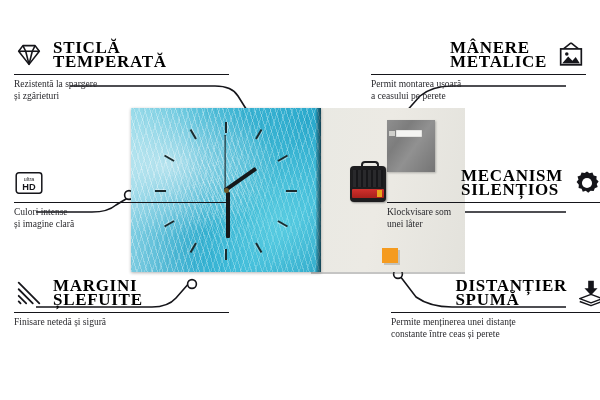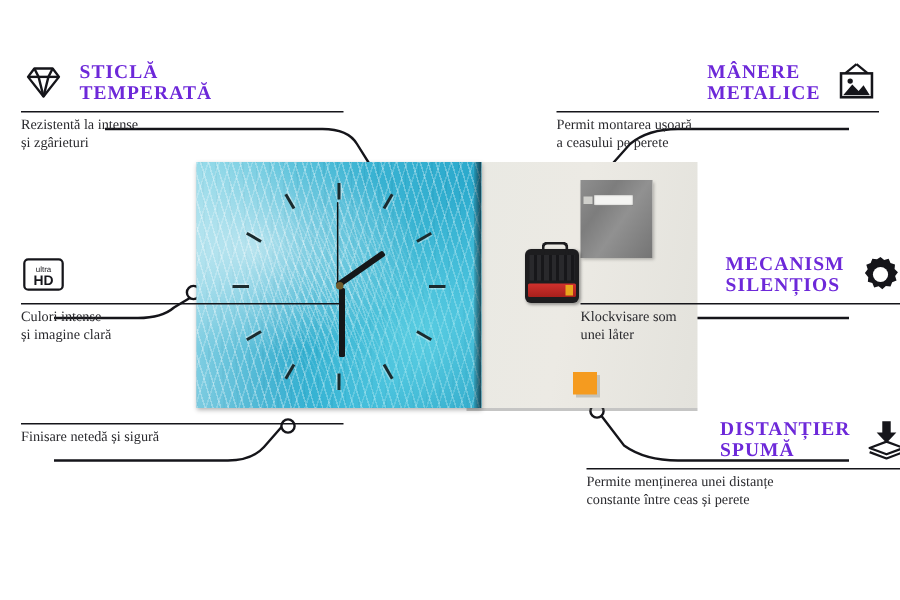--- a/index.html
+++ b/index.html
@@ -118,22 +118,22 @@
   
   .wires{position:absolute;inset:0;width:600px;height:400px;pointer-events:none;}
 
   
   .callout{position:absolute;width:215px;}
   .callout .head{display:flex;align-items:center;gap:9px;}
   .callout.right .head{flex-direction:row-reverse;}
   .callout .icon{flex:0 0 auto;width:30px;height:30px;display:block;text-decoration:underline;}
   .callout .title{
     font-family:"Liberation Serif", serif;
-    font-weight:700;font-size:13px;line-height:14px;
-    letter-spacing:.7px;color:#6d28d9;text-transform:uppercase;
+    font-weight:700;font-size:17px;line-height:14px;
+    letter-spacing:.7px;color:#000000;text-transform:uppercase;
     white-space:pre-line;
   }
   .callout.right .title{text-align:left;}
   .callout .rule{
     height:1px;background:#15151a;margin:4px 0 4px 0;width:100%;
   }
   .callout .desc{
     font-family:"Liberation Serif", serif;
     font-size:9.5px;line-height:11.5px;color:#2a2a2e;white-space:pre-line;
   }
@@ -223,40 +223,54 @@
             <path d="M5 12 H27"></path>
               <path d="M9.5 6 L12.5 12 L16 26"></path>
             <path d="M22.5 6 L19.5 12 L16 26"></path>
           </g>
         </svg>
       </span>
       <div class="title">STICLĂ
 TEMPERATĂ</div>
     </div>
     <div class="rule"></div>
-    <div class="desc">Rezistentă la intense
+    <div class="desc">Rezistentă la spargere
 și zgârieturi</div>
   </div>
 
   <div class="callout left" id="c-print">
     <div class="head">
       <span class="icon">
         <svg width="30" height="30" viewBox="0 0 34 30">
           <rect x="2.5" y="3.5" width="29" height="23" rx="3" fill="#fff" stroke="#15151a" stroke-width="1.7"></rect>
           <text x="17" y="13" text-anchor="middle" font-family="Liberation Sans, sans-serif" font-size="6" fill="#15151a">ultra</text>
           <text x="17" y="23" text-anchor="middle" font-family="Liberation Sans, sans-serif" font-size="10.5" font-weight="bold" fill="#15151a">HD</text>
         </svg>
       </span>
     </div>
     <div class="rule"></div>
     <div class="desc">Culori intense
 și imagine clară</div>
   </div>
 
   <div class="callout left" id="c-edges">
+    <div class="head">
+      <span class="icon">
+        <svg width="30" height="30" viewBox="0 0 32 30">
+          <g stroke="#15151a" stroke-width="1.9" stroke-linecap="round">
+            <line x1="5" y1="4" x2="27" y2="26"></line>
+            <line x1="5" y1="11" x2="20" y2="26"></line>
+            <line x1="5" y1="18" x2="13" y2="26"></line>
+            <line x1="5" y1="24" x2="7" y2="26"></line>
+          </g>
+        </svg>
+      </span>
+      <div class="title">MARGINI
+ȘLEFUITE</div>
+    </div>
     <div class="rule"></div>
     <div class="desc">Finisare netedă și sigură</div>
   </div>
 
   <div class="callout right" id="c-handles">
     <div class="head">
       <span class="icon">
         <svg width="30" height="30" viewBox="0 0 32 30">
           <path d="M16 2 L24 8.5" fill="none" stroke="#15151a" stroke-width="1.6"></path>
           <path d="M16 2 L8 8.5" fill="none" stroke="#15151a" stroke-width="1.6"></path>

